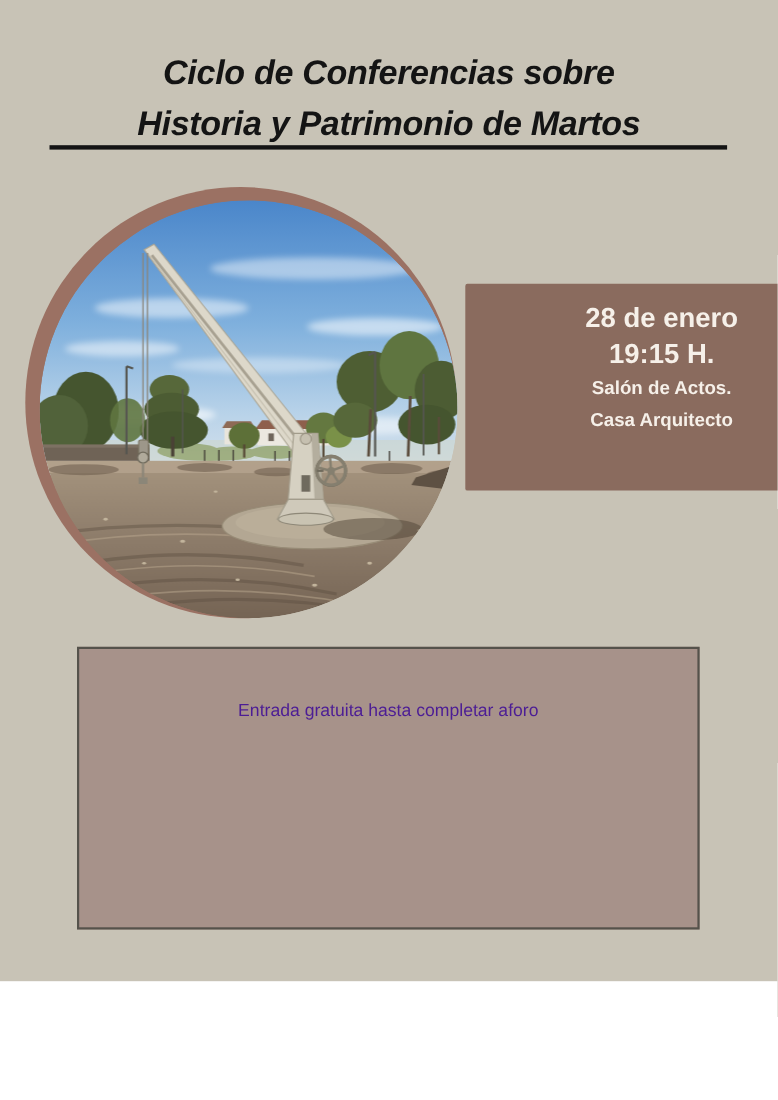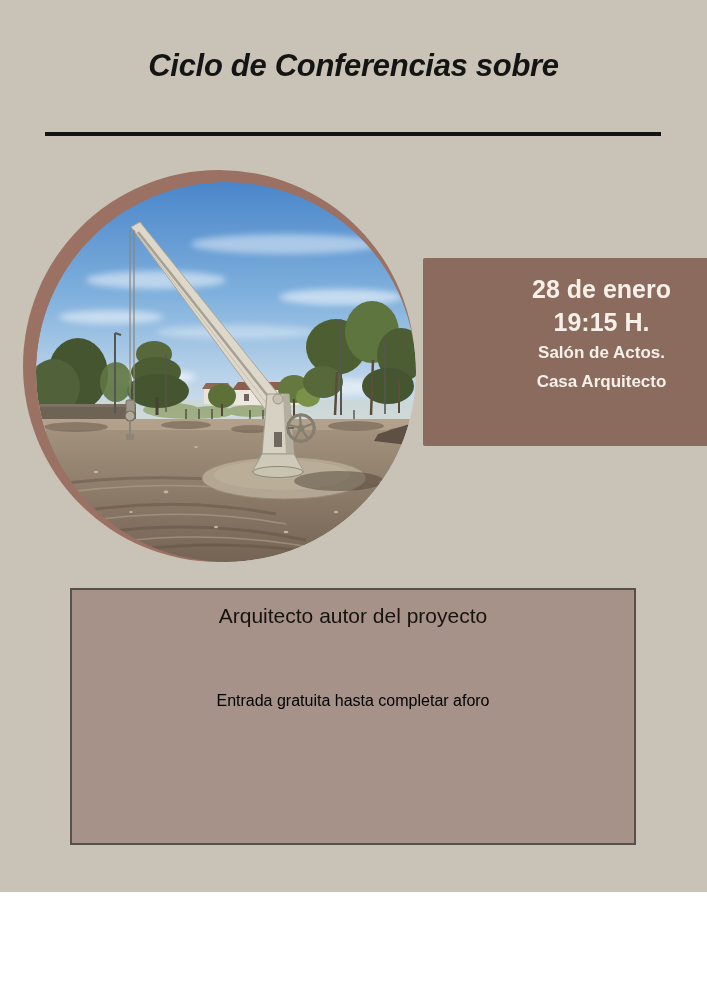--- a/index.html
+++ b/index.html
@@ -24,32 +24,33 @@
   .datebox .small{font-size:17px;font-weight:bold;line-height:28.5px;}
 
   
   .bigbox{position:absolute;left:70px;top:588px;width:566px;height:257px;box-sizing:border-box;
           background:var(--talk-box,#a7928a);border:2px solid var(--talk-border,#55524b);
           text-align:center;color:#16130f;}
   .talk-title{margin-top:15px;font-size:26px;font-weight:bold;line-height:42px;letter-spacing:-0.2px;}
   .speaker{margin-top:17px;font-size:21px;line-height:25px;}
   .speaker .name{font-weight:bold;}
   .role{margin-top:13px;font-size:21px;line-height:25px;}
-  .admission{margin-top:64px;font-size:16px;color:#000000;}
+  .admission{margin-top:48px;font-size:16px;color:#4c1d95;}
 
   
   .footer{position:absolute;left:0;top:892px;width:707px;height:108px;background:var(--footer-bg,#ffffff);}
 </style>
 </head>
 <body>
 
 <div class="poster">
 
   <div class="title">
     <div>Ciclo de Conferencias sobre</div>
+    <div>Historia y Patrimonio de Martos</div>
   </div>
   <div class="title-underline"></div>
 
   <div class="ring"></div>
   <div class="photo">
     <svg width="380" height="380" viewBox="0 0 380 380">
       <defs>
         <clipPath id="circ">
             <circle cx="190" cy="190" r="190"></circle>
           </clipPath>
@@ -220,21 +221,20 @@
   </div>
 
   <div class="datebox">
     <div class="big first">28 de enero</div>
     <div class="big">19:15 H.</div>
     <div class="small">Salón de Actos.</div>
     <div class="small">Casa Arquitecto</div>
   </div>
 
   <div class="bigbox">
-    <div class="role">Arquitecto autor del proyecto</div>
     <div class="admission">Entrada gratuita hasta completar aforo</div>
   </div>
 
   <div class="footer">
     
 
     
 
     
 

